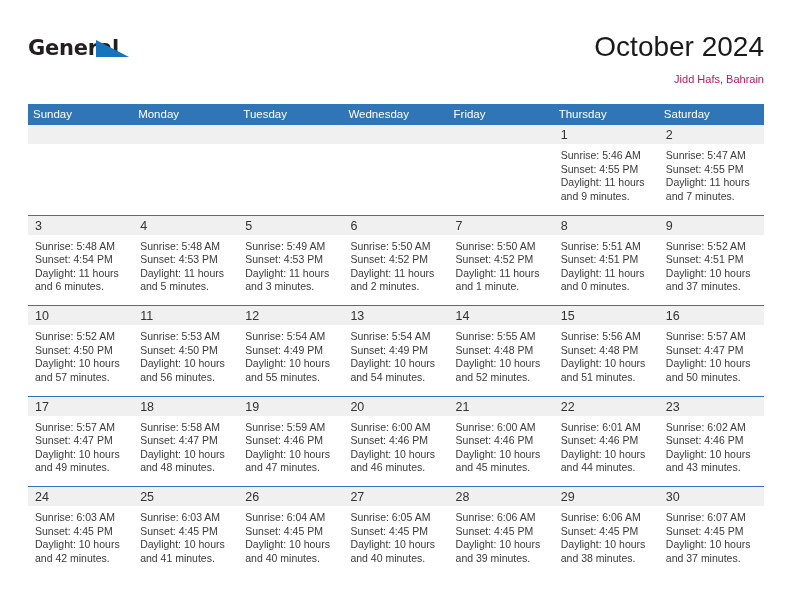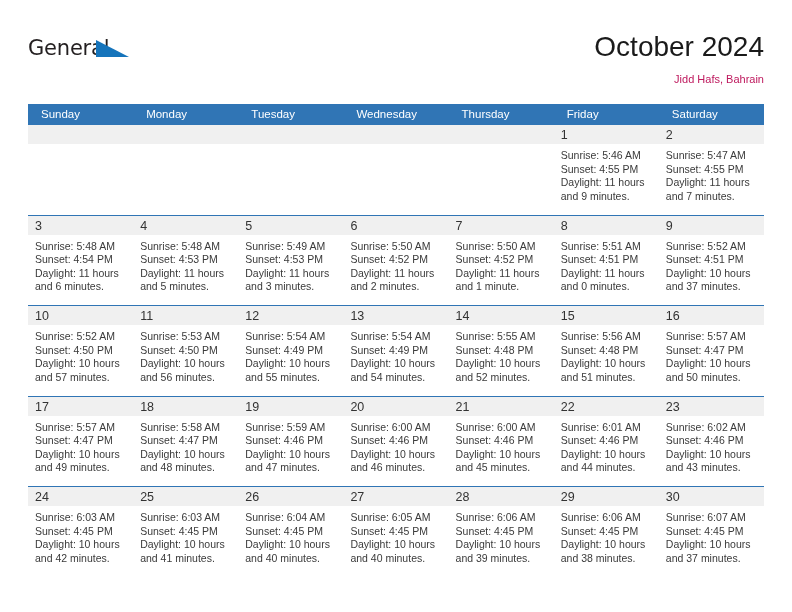--- a/index.html
+++ b/index.html
@@ -37,21 +37,21 @@
     height: 46px;
   }
   .logo-general {
     position: absolute;
     left: 0;
     top: 0;
     font-size: 21px;
     letter-spacing: -0.2px;
     color: #231f20;
     font-family: "DejaVu Sans", sans-serif;
-    font-weight: 400;
+    font-weight: 700;
   }
   .logo-tri {
     position: absolute;
     left: 68px;
     top: 4px;
     width: 0;
     height: 0;
     border-left: 33px solid #1574bb;
     border-top: 17px solid transparent;
   }
@@ -98,21 +98,21 @@
   .dow-row {
     display: flex;
     background: #3075b5;
     height: 21px;
   }
   .dow {
     flex: 1 1 0;
     color: #ffffff;
     font-size: 11.5px;
     line-height: 21px;
-    padding-left: 13px;
+    padding-left: 5px;
     box-sizing: border-box;
     white-space: nowrap;
     overflow: hidden;
   }
   .week {
     display: flex;
     height: 89.5px;
     border-top: 1px solid #3075b5;
   }
   .week:first-of-type {
@@ -171,22 +171,22 @@
     </div>
 
   </div>
 
   <div class="calendar">
     <div class="dow-row">
         <div class="dow">Sunday</div>
         <div class="dow">Monday</div>
         <div class="dow">Tuesday</div>
         <div class="dow">Wednesday</div>
+        <div class="dow">Friday</div>
         <div class="dow">Thursday</div>
-        <div class="dow">Friday</div>
         <div class="dow">Saturday</div>
       </div>
     <div class="weeks">
         <div class="week">
           <div class="cell empty">
             <div class="daynum-band"><span class="daynum"></span></div>
           </div>
           <div class="cell empty">
             <div class="daynum-band"><span class="daynum"></span></div>
           </div>

